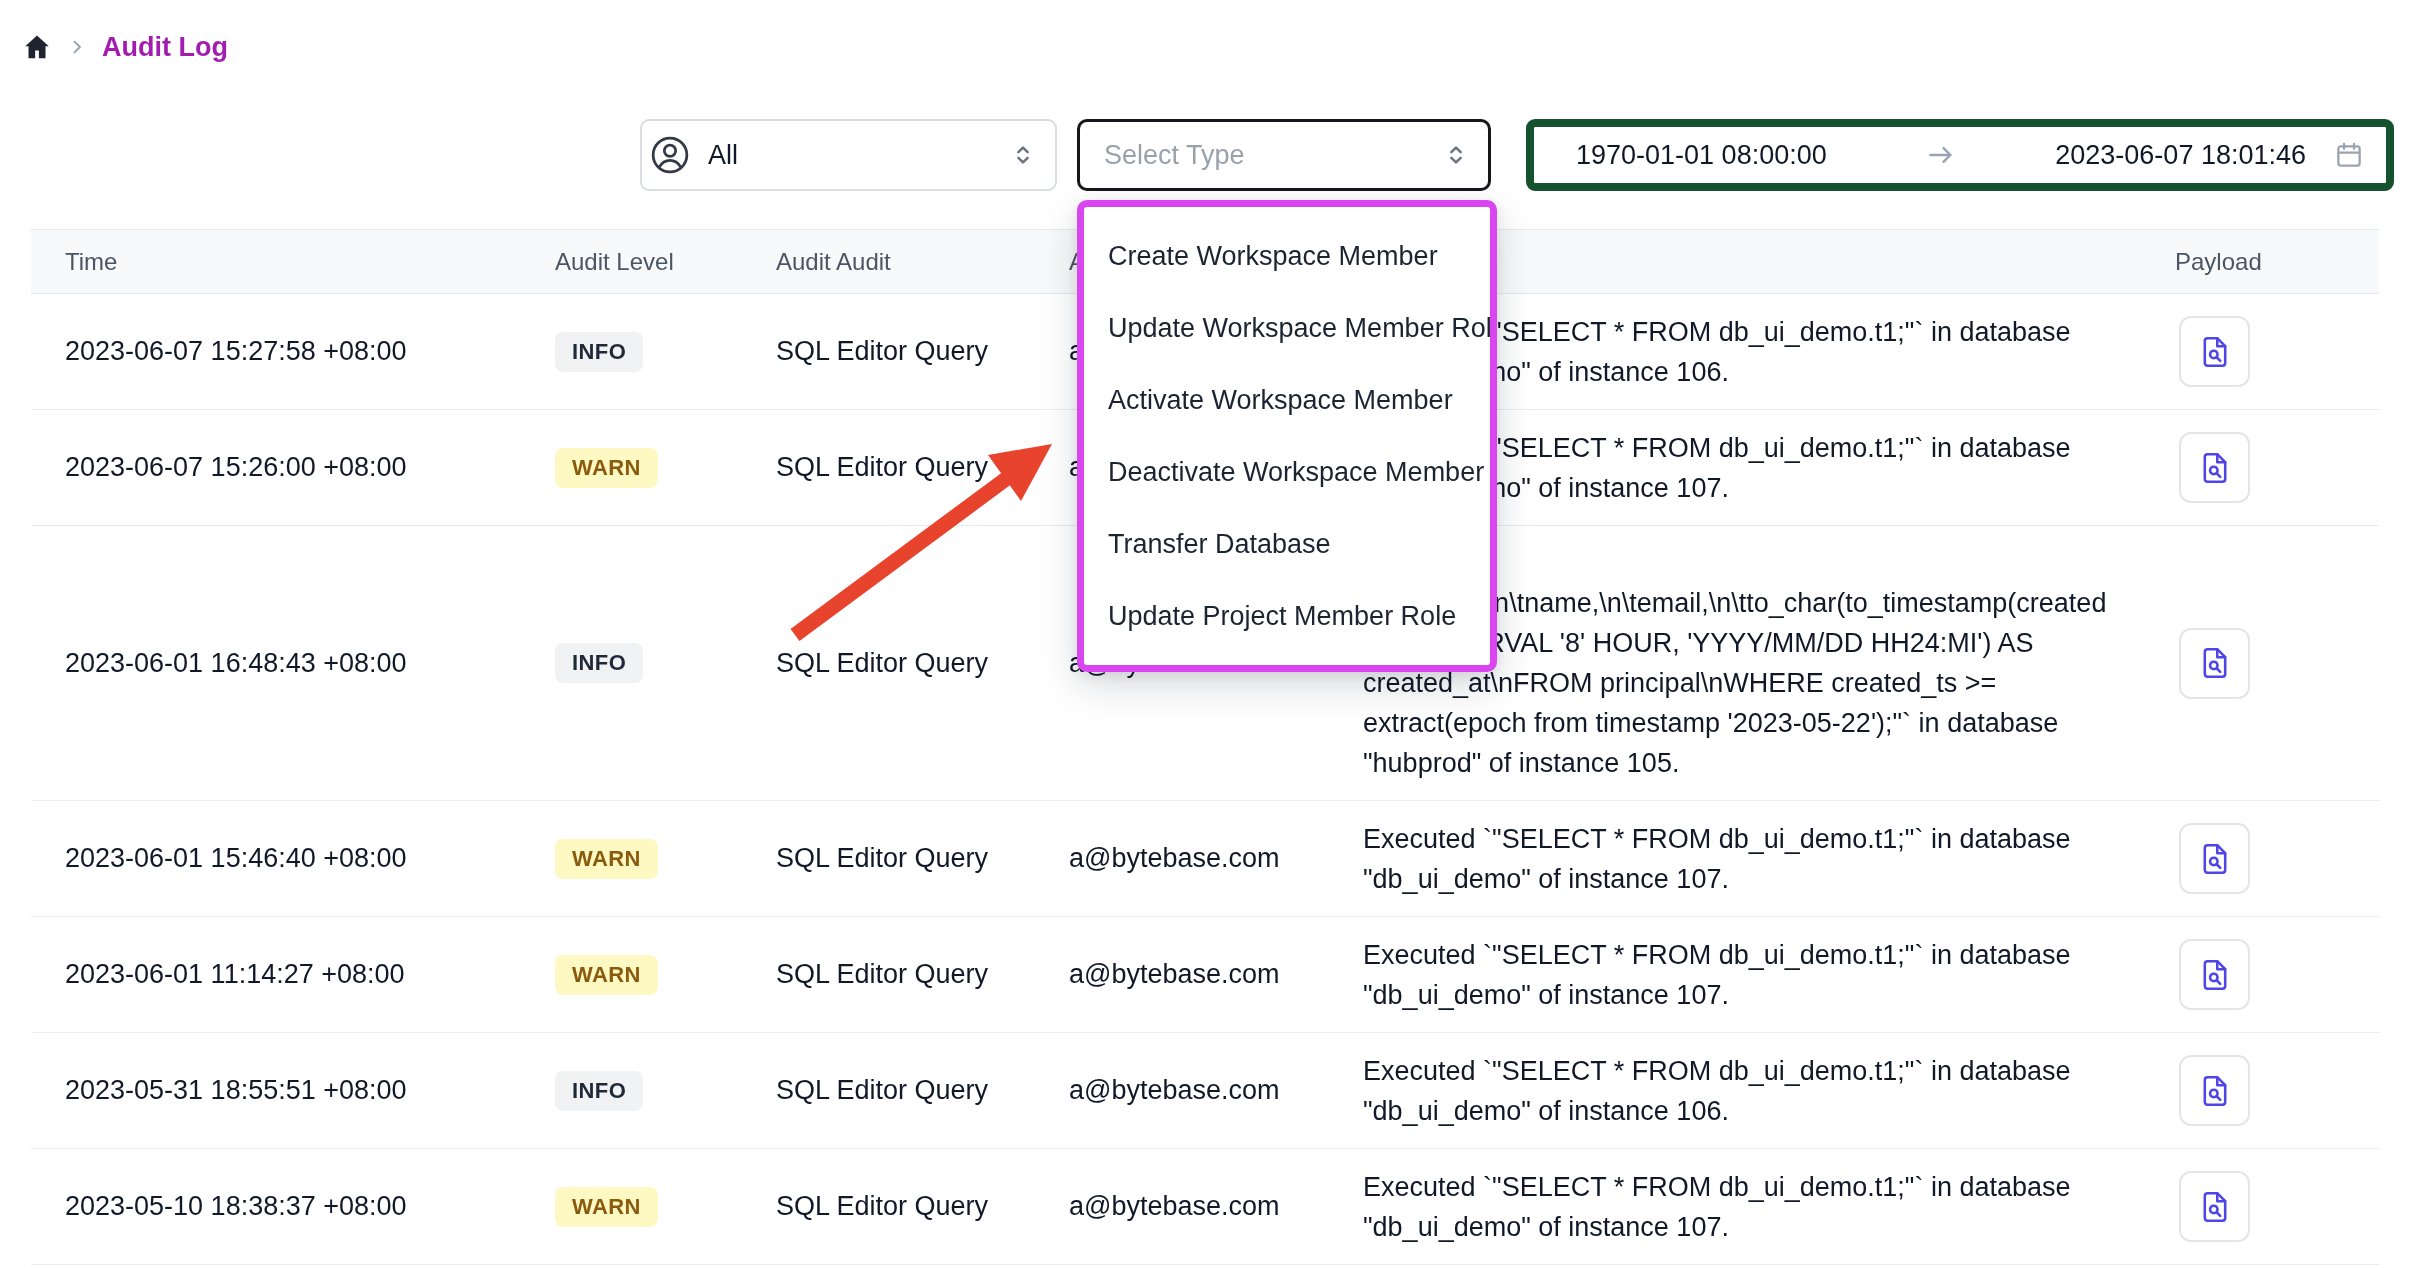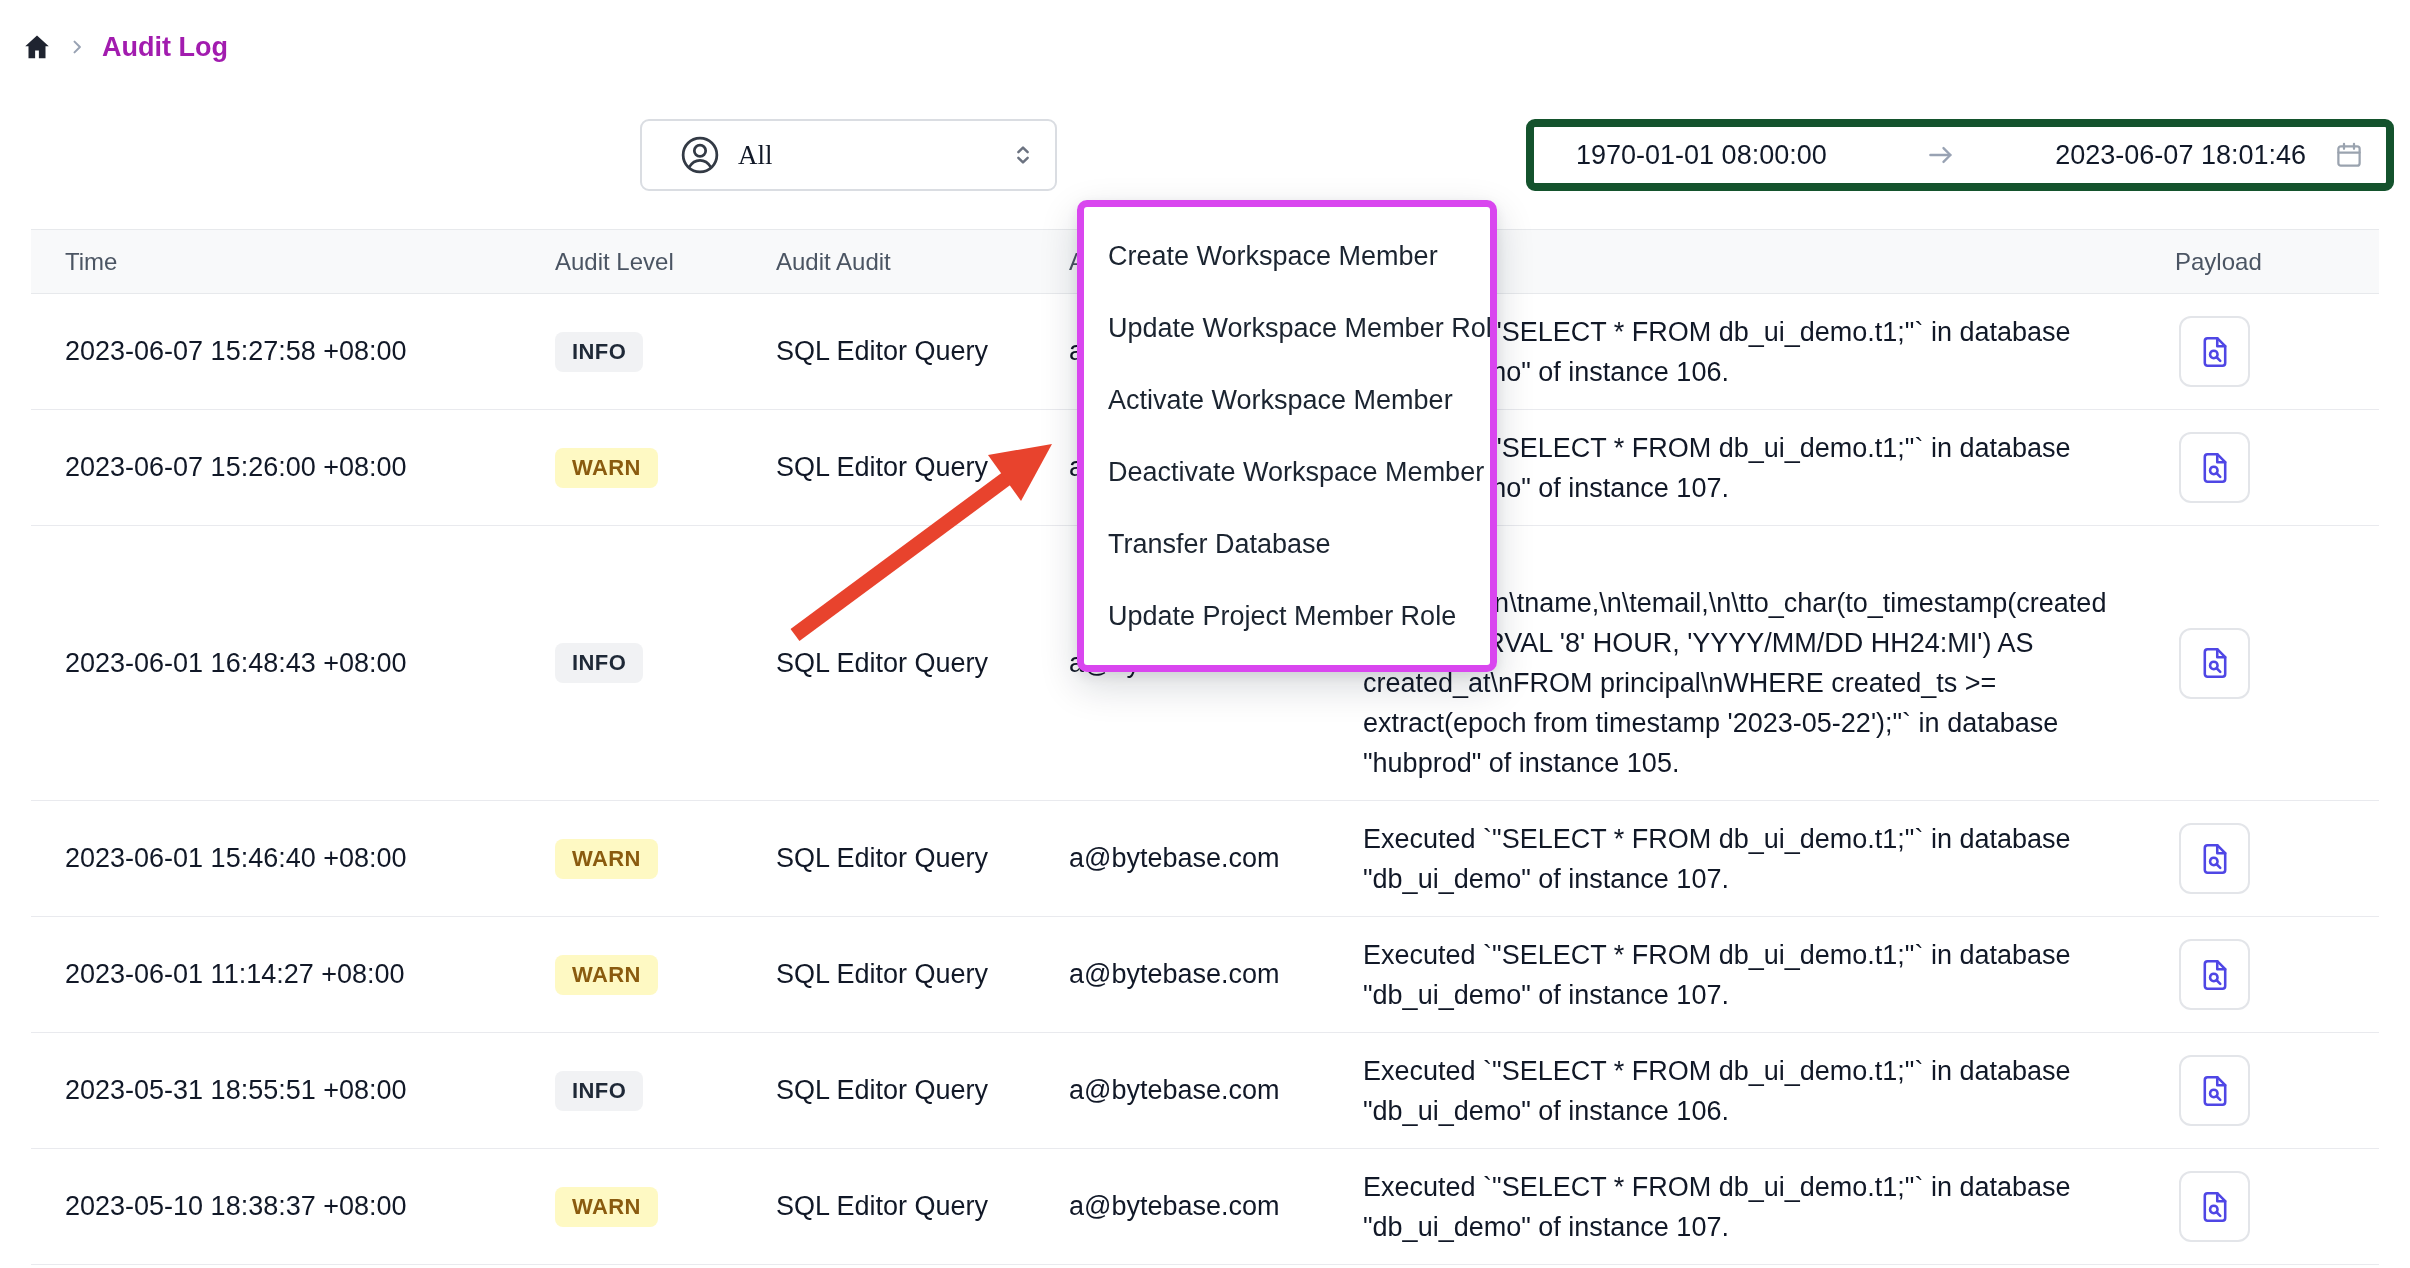--- a/index.html
+++ b/index.html
@@ -9,21 +9,21 @@
 
   
   .breadcrumb{position:absolute;top:26px;left:22px;display:flex;align-items:center;gap:15px;height:42px;}
   .icon{display:inline-flex;align-items:center;justify-content:center;}
   .page-title{font-size:27px;font-weight:600;color:#a21caf;}
 
   
   .filters{position:absolute;top:119px;left:0;right:0;height:72px;}
   .select{position:absolute;top:0;height:72px;display:flex;align-items:center;background:#fff;
     border:2px solid #dadde2;border-radius:9px;cursor:pointer;}
-  .actor-select{left:640px;width:417px;padding:0 18px 0 36px;gap:16px;font-family:Liberation Serif, serif;}
+  .actor-select{left:640px;width:417px;padding:0 18px 0 6px;gap:16px;}
   .actor-select .value{flex:1;font-size:27px;color:#111827;}
   .type-select{left:1077px;width:414px;border:3px solid #15171b;border-radius:10px;padding:0 18px 0 24px;}
   .type-select .value{flex:1;font-size:27px;color:#9aa1ab;}
   .date-range{position:absolute;left:1526px;top:0;width:868px;height:72px;border:8px solid #14532d;
     border-radius:9px;display:flex;align-items:center;padding:0 22px 0 42px;cursor:pointer;background:#fff;}
   .date-range .date{font-size:27px;color:#101828;white-space:nowrap;}
   .date-range .spacer{flex:1;}
   .date-range .cal{margin-left:28px;}
 
   
@@ -83,20 +83,29 @@
       </span>
       <span class="value">All</span>
       <span class="icon">
         <svg width="28" height="28" viewBox="0 0 24 24" fill="none" stroke="#6b7280" stroke-width="2.1" stroke-linecap="round" stroke-linejoin="round">
             <path d="M8 9.6 12 5.6l4 4"></path>
             <path d="M8 14.4l4 4 4-4"></path>
           </svg>
       </span>
     </div>
 
+    <div class="select type-select">
+      <span class="value">Select Type</span>
+      <span class="icon">
+        <svg width="28" height="28" viewBox="0 0 24 24" fill="none" stroke="#6b7280" stroke-width="2.1" stroke-linecap="round" stroke-linejoin="round">
+            <path d="M8 9.6 12 5.6l4 4"></path>
+            <path d="M8 14.4l4 4 4-4"></path>
+          </svg>
+      </span>
+    </div>
 
     <div class="date-range">
       <span class="date">1970-01-01 08:00:00</span>
       <span class="spacer"></span>
       <span class="icon">
         <svg width="30" height="30" viewBox="0 0 24 24" fill="none" stroke="#98a2b3" stroke-width="1.9" stroke-linecap="round" stroke-linejoin="round">
             <path d="M3.5 12h16"></path>
             <path d="M14 6.5l5.5 5.5-5.5 5.5"></path>
           </svg>
       </span>

